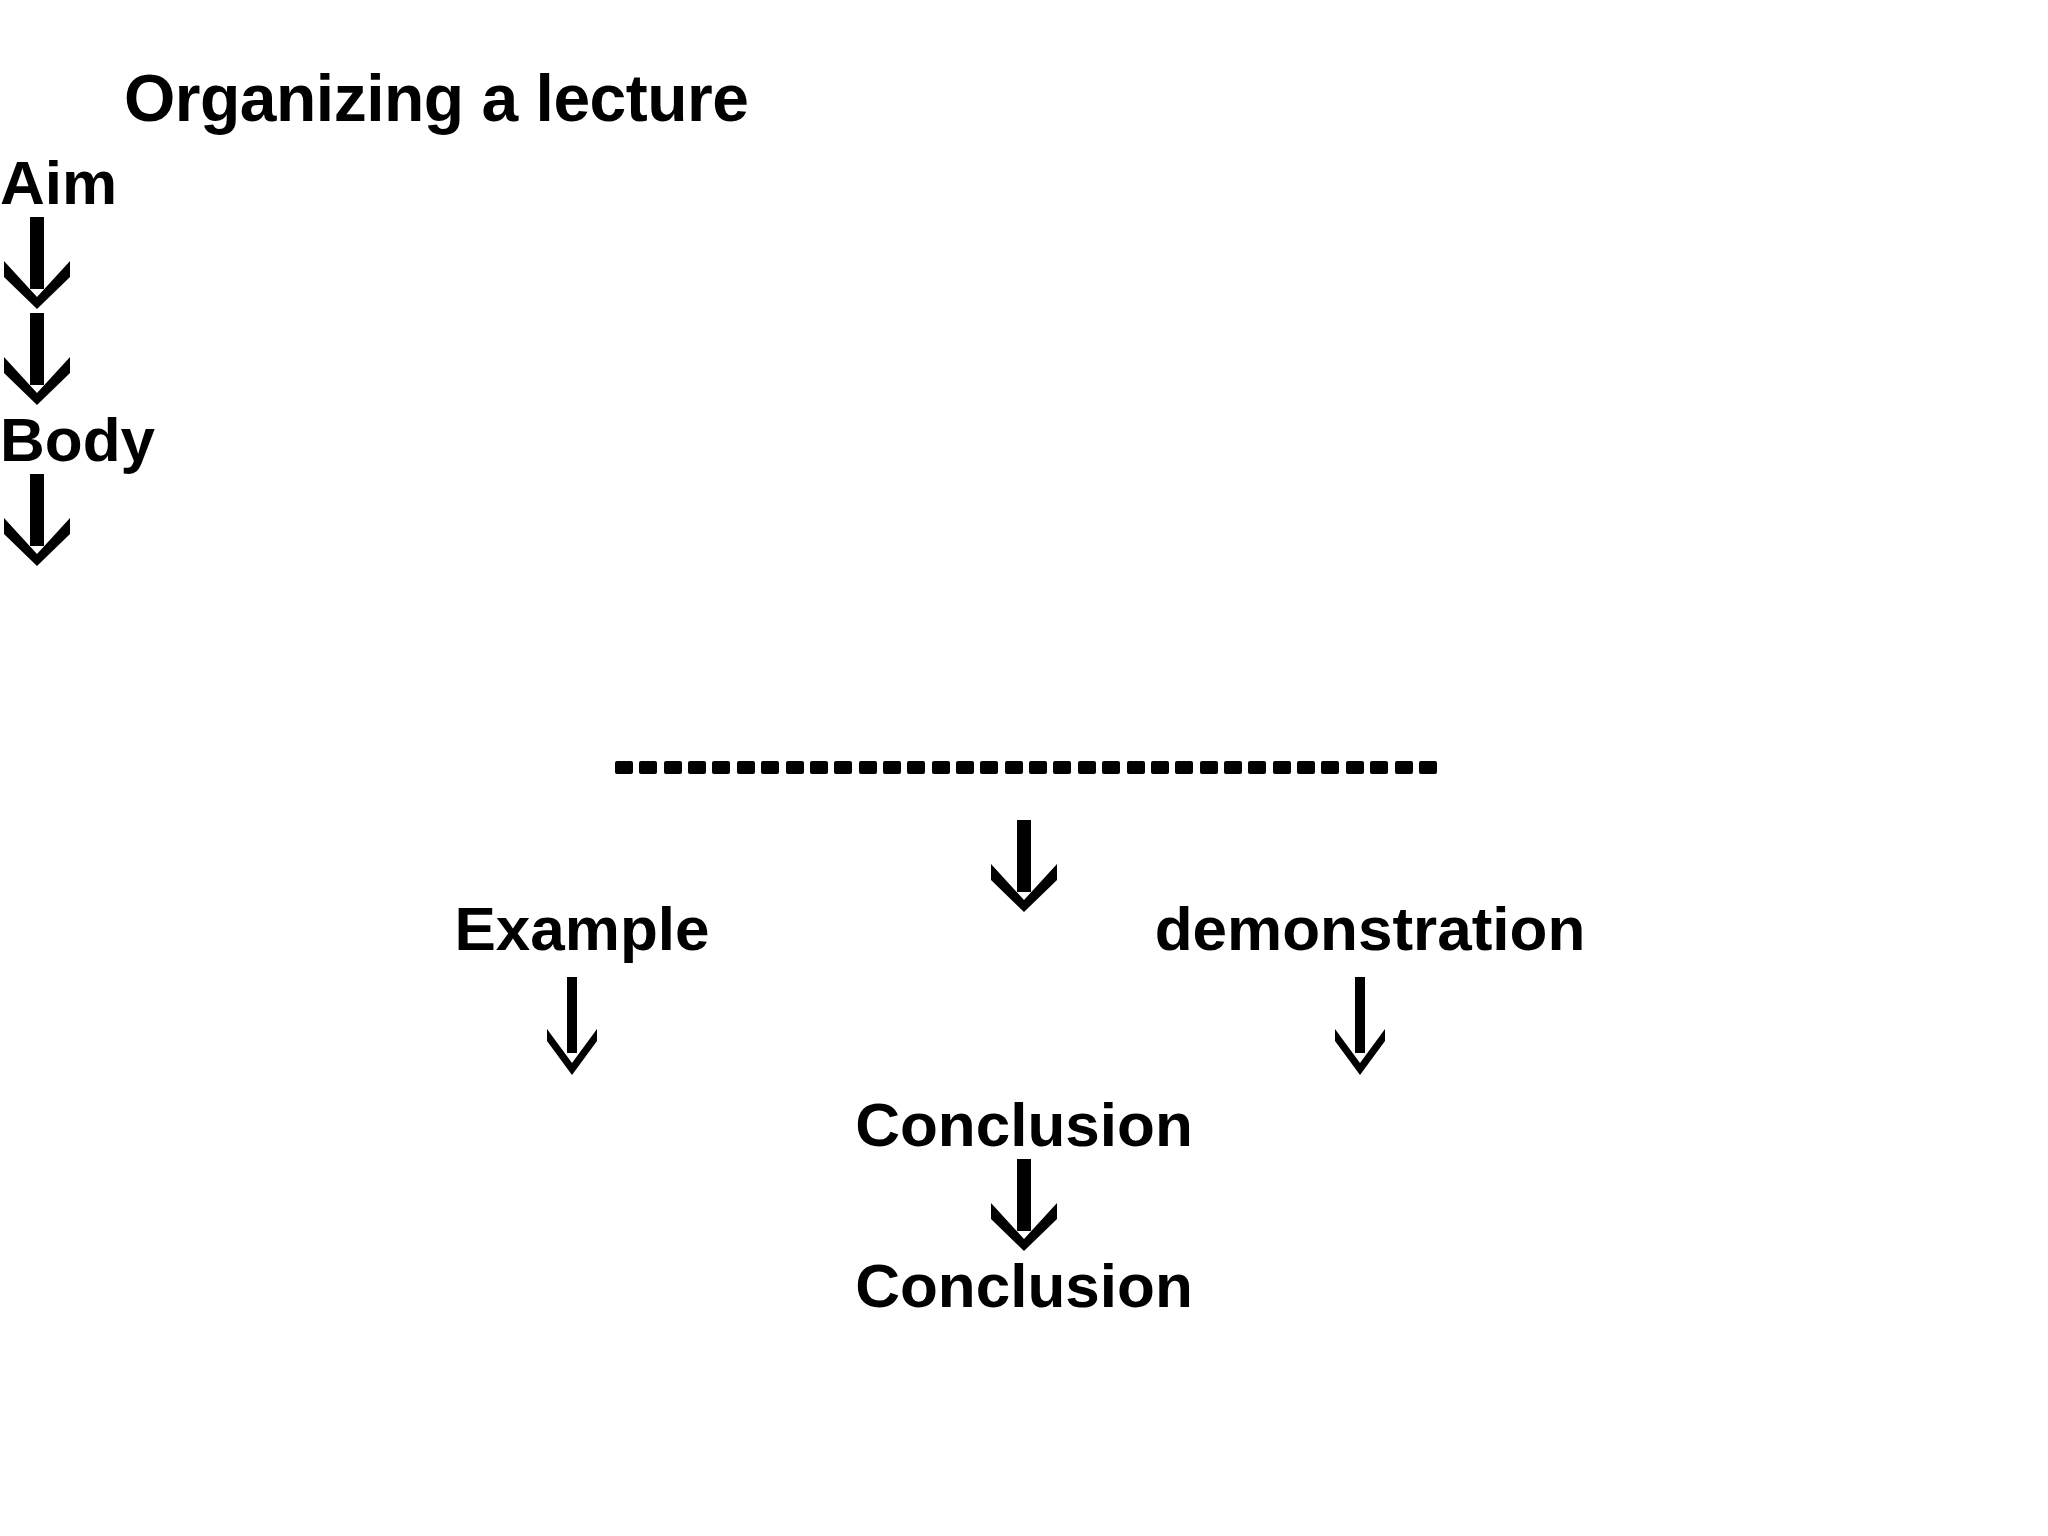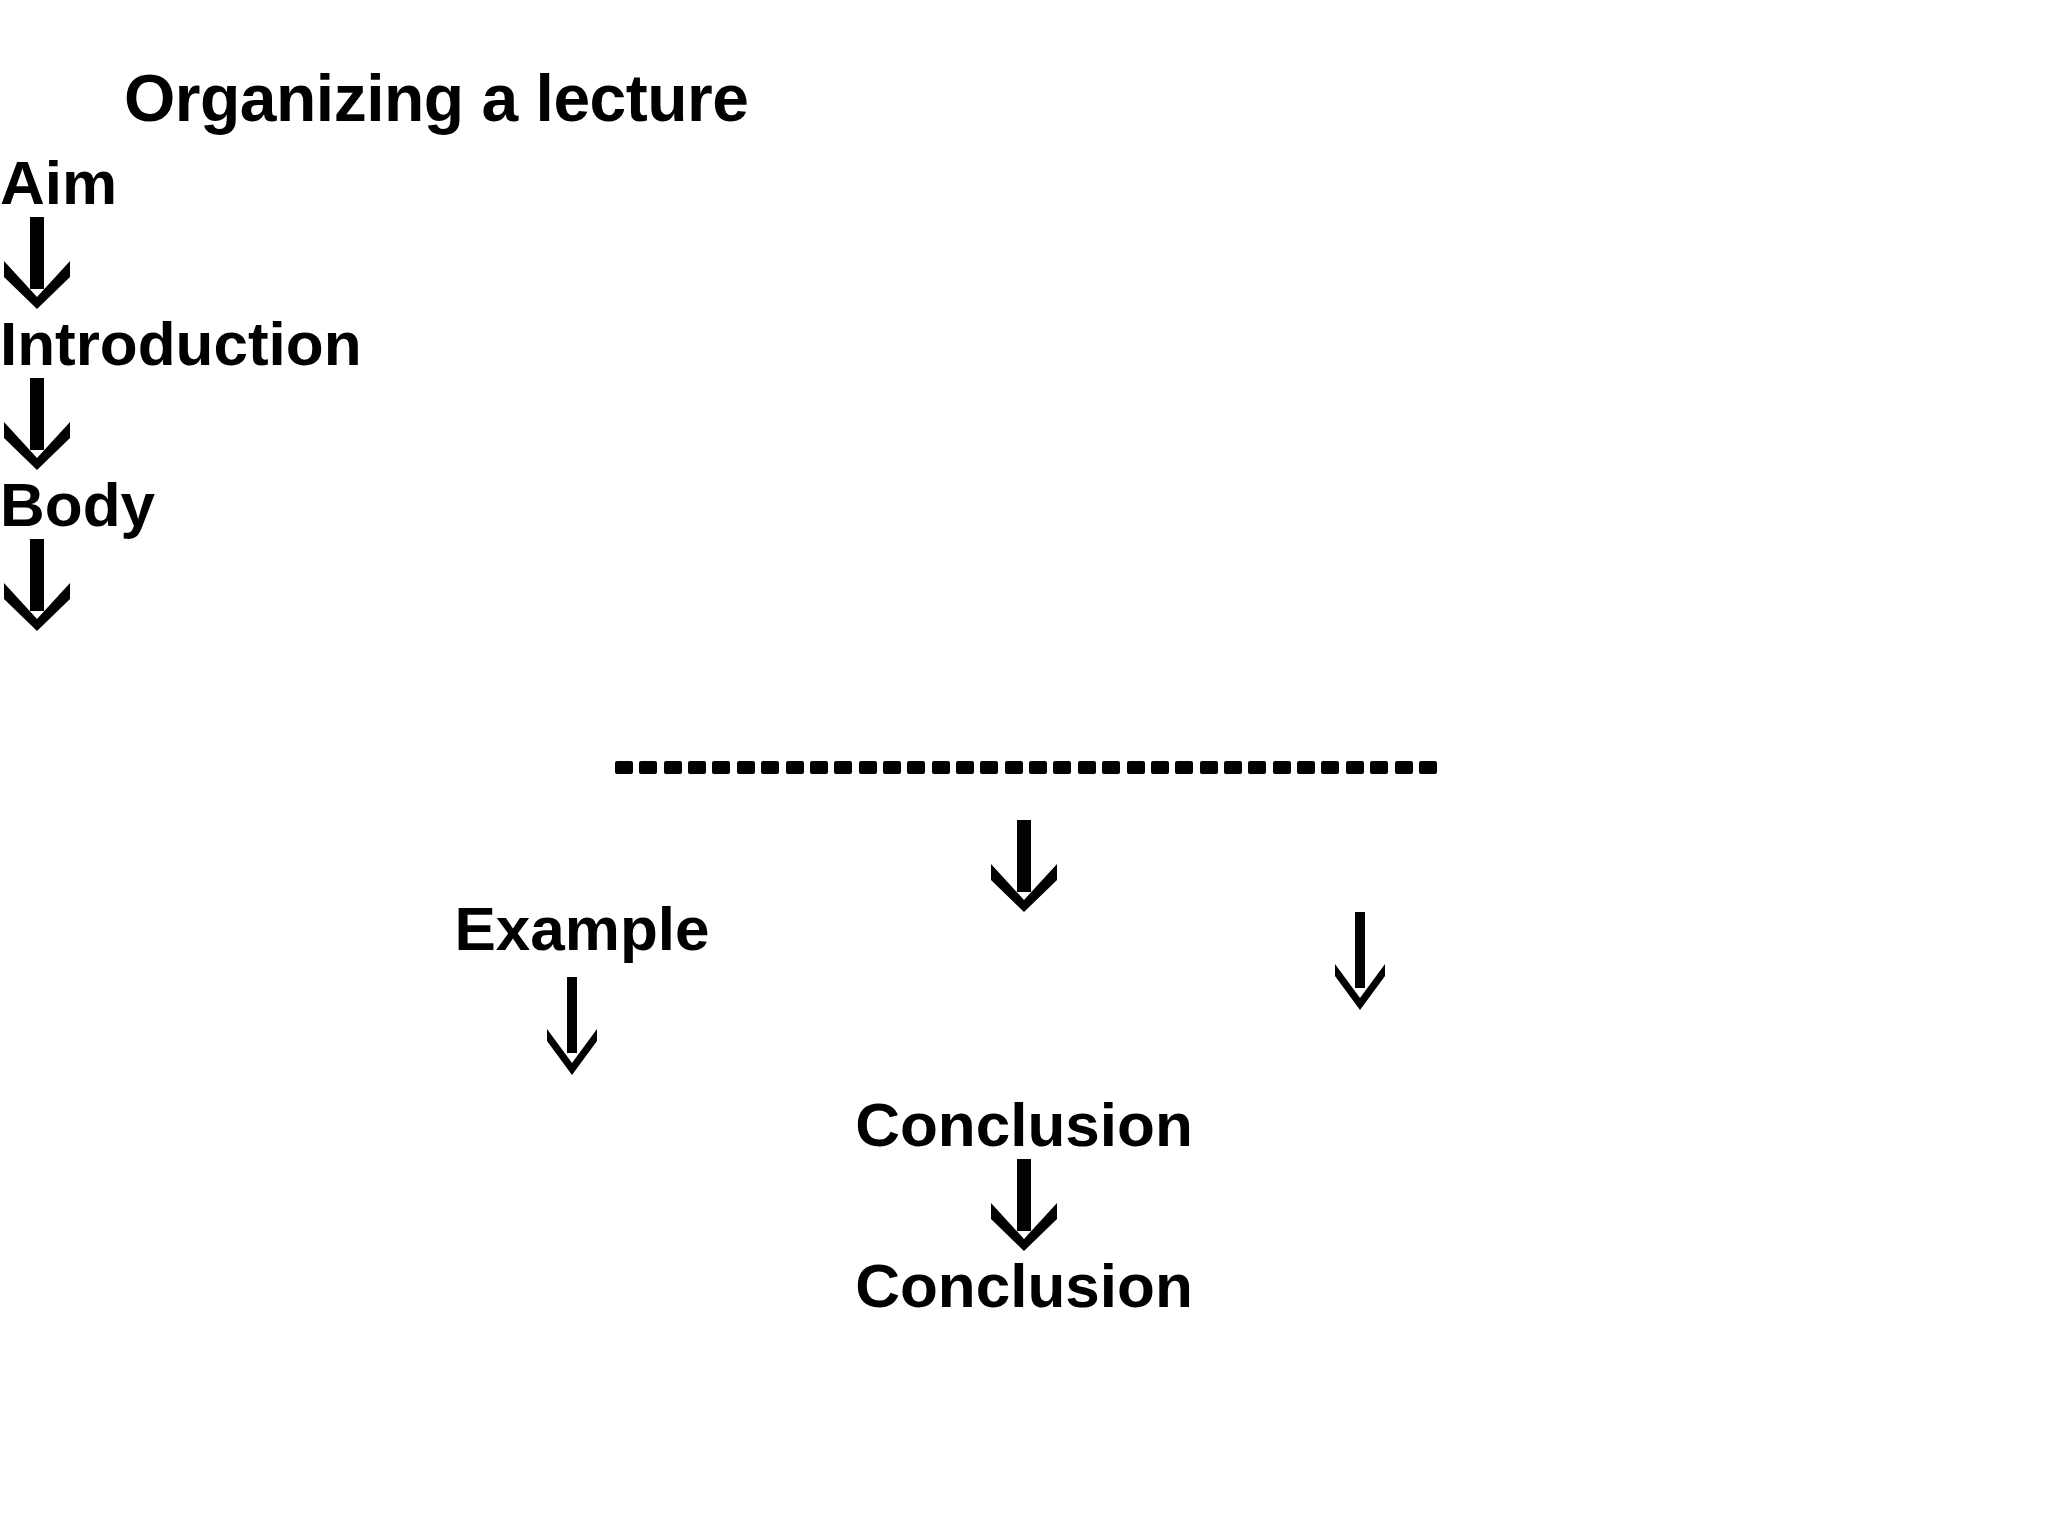--- a/index.html
+++ b/index.html
@@ -118,21 +118,20 @@
 
     <div class="node">Aim</div>
 
     <span class="arrow">
       <svg width="74" height="96" viewBox="0 0 74 96" aria-hidden="true">
         <rect x="30" y="2" width="14" height="72" fill="#000"></rect>
         <path d="M4 46 L37 82 L70 46 L70 62 L37 94 L4 62 Z" fill="#000"></path>
       </svg>
     </span>
 
-    <div class="node">Introduction</div>
 
     <span class="arrow">
       <svg width="74" height="96" viewBox="0 0 74 96" aria-hidden="true">
         <rect x="30" y="2" width="14" height="72" fill="#000"></rect>
         <path d="M4 46 L37 82 L70 46 L70 62 L37 94 L4 62 Z" fill="#000"></path>
       </svg>
     </span>
 
     <div class="node">Body</div>
 
@@ -197,20 +196,21 @@
       <div class="node">Example</div>
       <span class="thin-arrow">
         <svg width="62" height="104" viewBox="0 0 62 104" aria-hidden="true">
           <rect x="26" y="2" width="10" height="76" fill="#000"></rect>
           <path d="M6 54 L31 88 L56 54 L56 66 L31 100 L6 66 Z" fill="#000"></path>
         </svg>
       </span>
     </div>
 
     <div class="branch branch-right">
+      <div class="node">demonstration</div>
       <span class="thin-arrow">
         <svg width="62" height="104" viewBox="0 0 62 104" aria-hidden="true">
           <rect x="26" y="2" width="10" height="76" fill="#000"></rect>
           <path d="M6 54 L31 88 L56 54 L56 66 L31 100 L6 66 Z" fill="#000"></path>
         </svg>
       </span>
     </div>
 
   </div>
 

